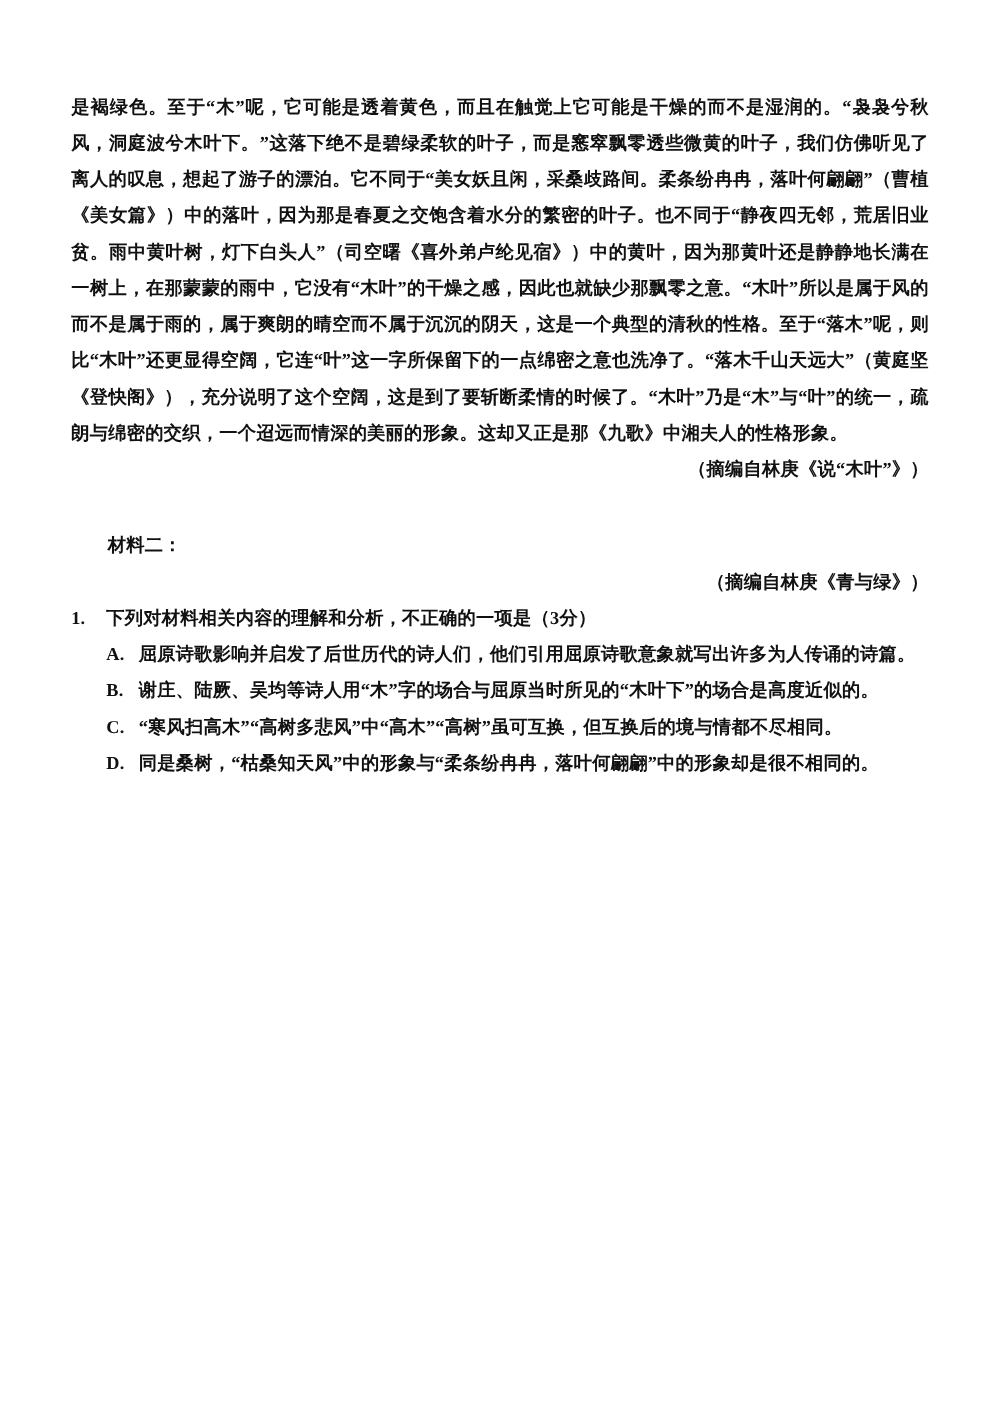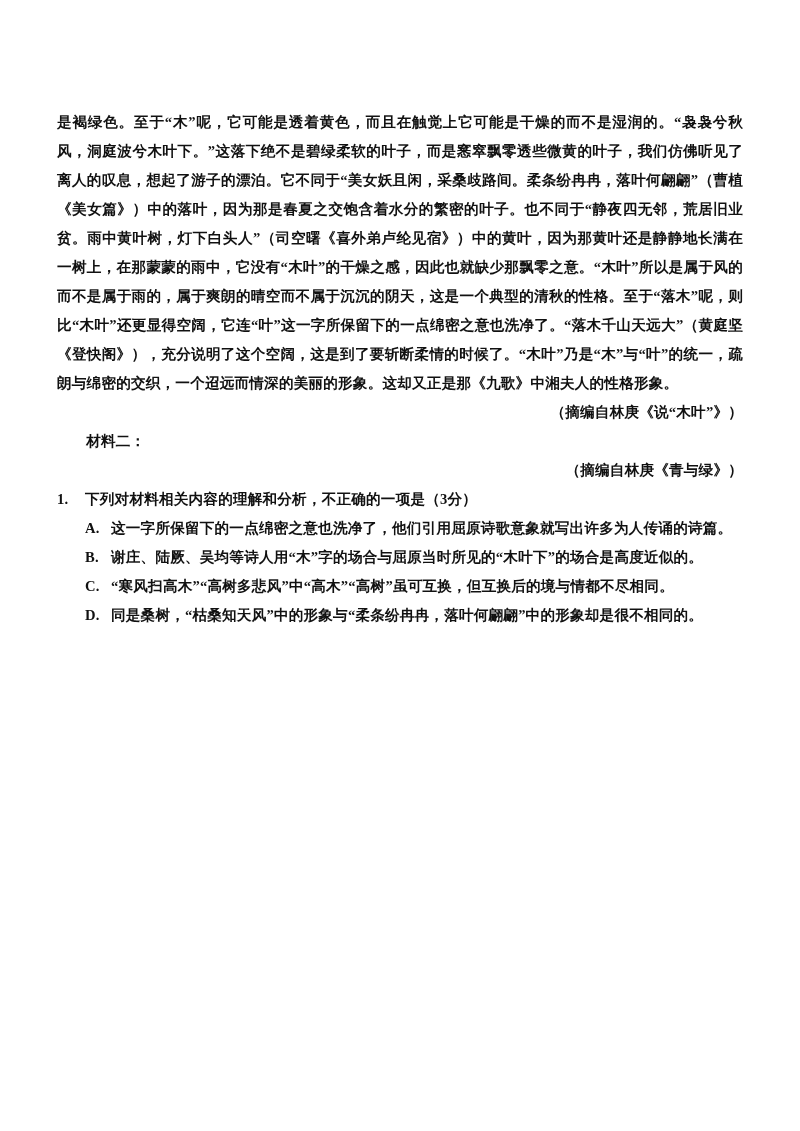--- a/index.html
+++ b/index.html
@@ -7,34 +7,34 @@
   body {
     width: 800px;
     height: 1131px;
     overflow: hidden;
     font-family: "Liberation Serif", "DejaVu Serif", serif;
     color: #111111;
   }
   .page {
     width: 800px;
     height: 966px;
-    padding: 108px 57px 40px 57px;
+    padding: 72px 57px 40px 57px;
     font-size: 14.6px;
     line-height: 29px;
     font-weight: 600;
     text-align: justify;
     letter-spacing: 0.2px;
   }
   .para { text-indent: 2em; }
   .para.no-indent { text-indent: 0; }
   .attribution {
     text-align: right;
     text-indent: 0;
   }
-  .heading { font-weight: 800; }
+  .heading { font-weight: 800; margin-top: 32px; }
   .question-block { margin-top: 0; }
   .q-row { display: flex; }
   .q-num {
     width: 28px;
     flex-shrink: 0;
   }
   .q-text { flex: 1; text-align: justify; }
   .opt-row {
     display: flex;
     padding-left: 28px;
@@ -65,21 +65,21 @@
 
   <div class="question-block">
 
     <div class="q-row">
       <span class="q-num">1.</span>
       <span class="q-text">下列对材料相关内容的理解和分析，不正确的一项是（3分）</span>
     </div>
 
     <div class="opt-row">
       <span class="opt-label">A.</span>
-      <span class="opt-text">这一字所保留下的一点绵密之意也洗净了，他们引用屈原诗歌意象就写出许多为人传诵的诗篇。</span>
+      <span class="opt-text">屈原诗歌影响并启发了后世历代的诗人们，他们引用屈原诗歌意象就写出许多为人传诵的诗篇。</span>
     </div>
 
     <div class="opt-row">
       <span class="opt-label">B.</span>
       <span class="opt-text">谢庄、陆厥、吴均等诗人用“木”字的场合与屈原当时所见的“木叶下”的场合是高度近似的。</span>
     </div>
 
     <div class="opt-row">
       <span class="opt-label">C.</span>
       <span class="opt-text">“寒风扫高木”“高树多悲风”中“高木”“高树”虽可互换，但互换后的境与情都不尽相同。</span>

